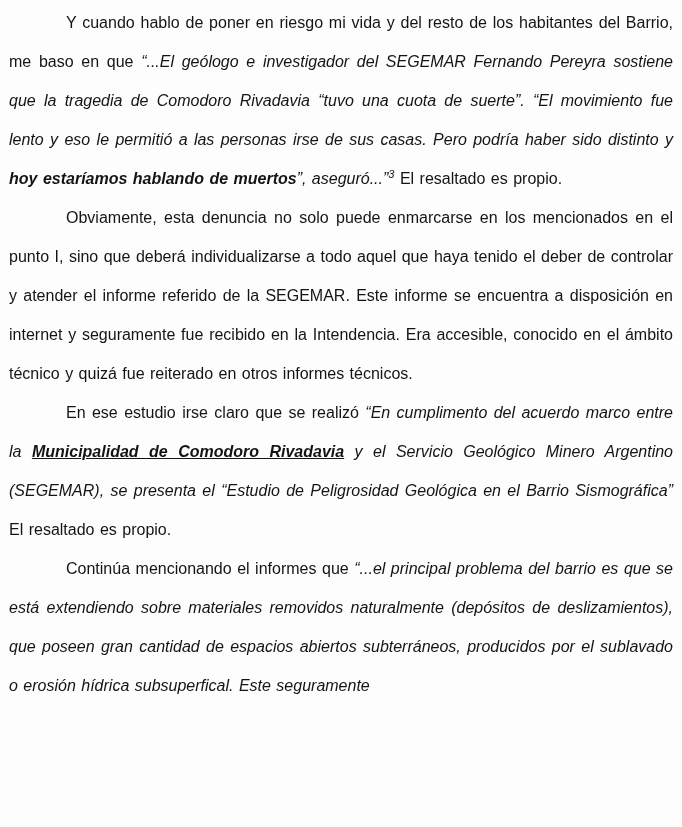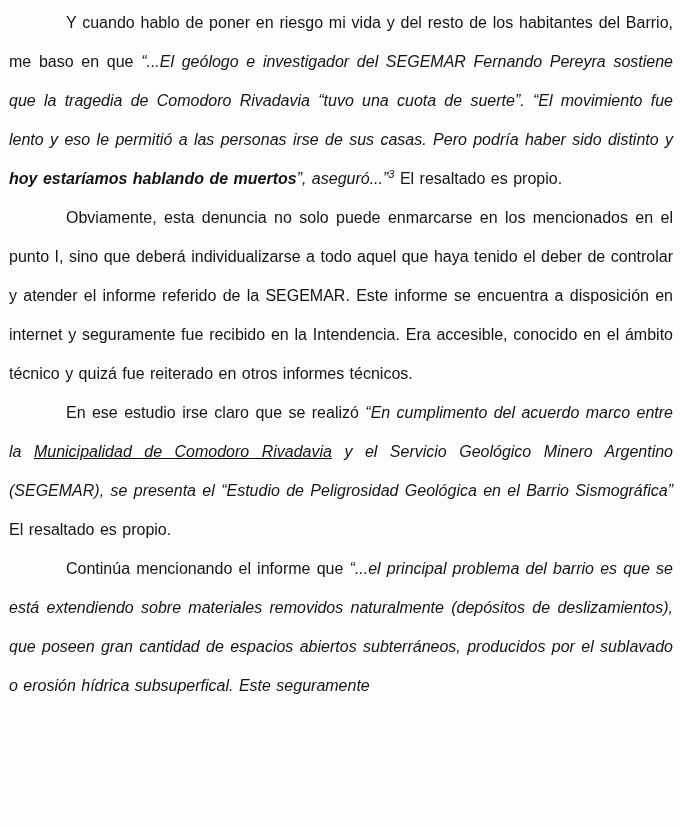--- a/index.html
+++ b/index.html
@@ -20,29 +20,29 @@
     padding: 3px 9px 0 9px;
   }
   p.para {
     margin: 0;
     text-indent: 57px;
     text-align: justify;
     word-spacing: 1px;
   }
   .i  { font-style: italic; }
   .bi { font-style: italic; font-weight: bold; }
-  .biu{ font-style: italic; font-weight: normal; text-decoration: underline; }
+  .biu{ font-style: italic; font-weight: bold; text-decoration: underline; }
   .sup{ font-style: italic; vertical-align: super; font-size: 11px; line-height: 0; }
 </style>
 </head>
 <body>
 
 <div class="page">
 
   <p class="para"><span>Y cuando hablo de poner en riesgo mi vida y del resto de los habitantes del Barrio, me baso en que </span><span class="i">“...El geólogo e investigador del SEGEMAR Fernando Pereyra sostiene que la tragedia de Comodoro Rivadavia “tuvo una cuota de suerte”. “El movimiento fue lento y eso le permitió a las personas irse de sus casas. Pero podría haber sido distinto y </span><span class="bi">hoy estaríamos hablando de muertos</span><span class="i">”, aseguró...”</span><span class="sup">3</span><span> El resaltado es propio.</span></p>
 
   <p class="para"><span>Obviamente, esta denuncia no solo puede enmarcarse en los mencionados en el punto I, sino que deberá individualizarse a todo aquel que haya tenido el deber de controlar y atender el informe referido de la SEGEMAR.  Este informe se encuentra a disposición en internet y seguramente fue recibido en la Intendencia. Era accesible, conocido en el ámbito técnico y quizá fue reiterado en otros informes técnicos.</span></p>
 
   <p class="para"><span>En ese estudio irse claro que se realizó </span><span class="i">“En cumplimento del acuerdo marco entre la </span><span class="biu">Municipalidad de Comodoro Rivadavia</span><span class="i"> y el Servicio Geológico Minero Argentino (SEGEMAR), se presenta el “Estudio de Peligrosidad Geológica en el Barrio Sismográfica” </span><span>El resaltado es propio.</span></p>
 
-  <p class="para"><span>Continúa mencionando el informe que </span><span class="i">“...el principal problema del barrio es que se está extendiendo sobre materiales removidos naturalmente (depósitos de deslizamientos), que poseen gran cantidad de espacios abiertos subterráneos, producidos por el sublavado o erosión hídrica subsuperfical. Este seguramente</span></p>
+  <p class="para"><span>Continúa mencionando el informes que </span><span class="i">“...el principal problema del barrio es que se está extendiendo sobre materiales removidos naturalmente (depósitos de deslizamientos), que poseen gran cantidad de espacios abiertos subterráneos, producidos por el sublavado o erosión hídrica subsuperfical. Este seguramente</span></p>
 
 </div>
 
 </body></html>

